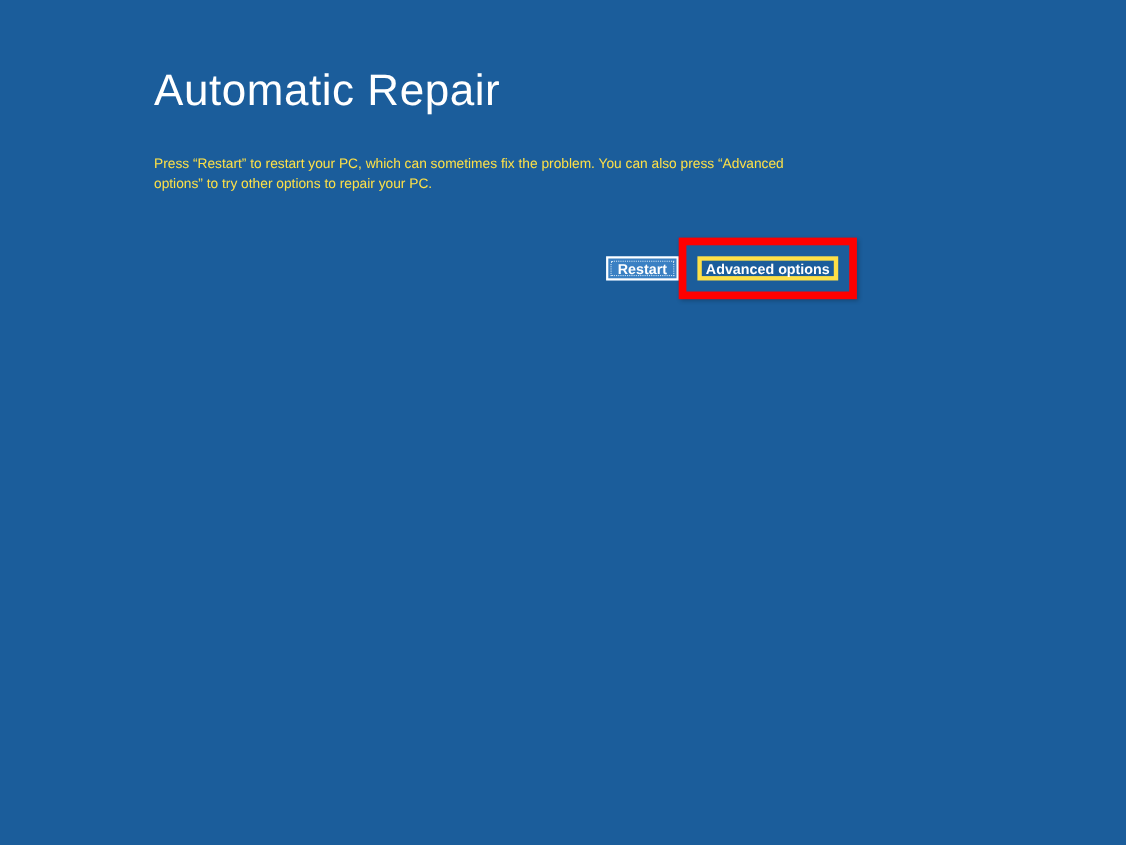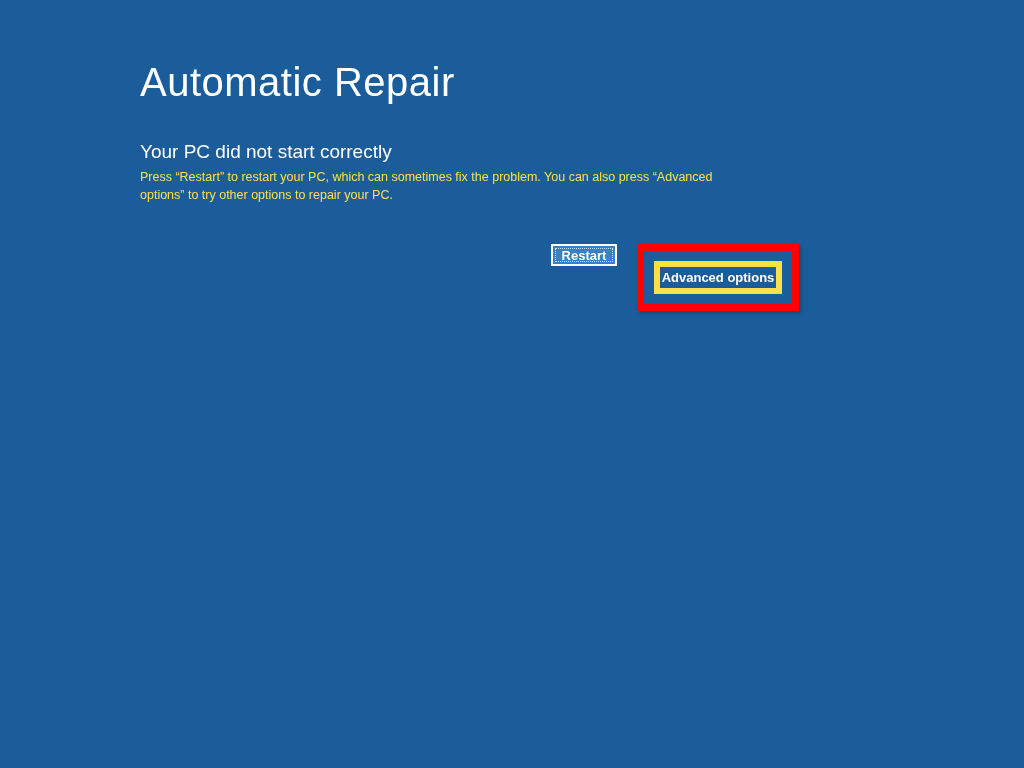--- a/index.html
+++ b/index.html
@@ -34,59 +34,57 @@
       font-size: 12.5px;
       font-weight: 400;
       line-height: 1.4;
       max-width: 620px;
       color: #fde047;
     }
     .button-row {
       margin-top: 40px;
       padding-left: 411px;
       display: flex;
-      gap: 20px;
-      align-items: flex-start;
+      align-items: center;
     }
     .btn {
       font-family: "Segoe UI", Arial, sans-serif;
       font-size: 13px;
       font-weight: 600;
       color: #ffffff;
       background: transparent;
       cursor: pointer;
       padding: 0;
     }
     .btn-restart {
       width: 66px;
       height: 22px;
       background-color: #3a80c3;
       border: 2px solid #ffffff;
       outline: 1px dotted #c9dff0;
       outline-offset: -5px;
     }
     .btn-advanced {
       width: 128px;
-      height: 33px;
-      border: 6px solid #fde047;
+      height: 22px;
+      border: 4px solid #fde047;
       background: transparent;
     }
     .highlight-box {
       border: 7px solid #ff0000;
       padding: 10px 10px;
       display: inline-flex;
       box-shadow: 2px 2px 4px rgba(0,0,0,0.25);
     }
   </style>
 </head>
 <body>
 
 <div class="container">
   <h1 class="page-title">Automatic Repair</h1>
-  <h2 class="subtitle">Your PC did not start correctly</h2>
   <p class="description">Press “Restart” to restart your PC, which can sometimes fix the problem. You can also press “Advanced options” to try other options to repair your PC.</p>
   <div class="button-row">
     <button class="btn btn-restart">Restart</button>
     <div class="highlight-box">
       <button class="btn btn-advanced">Advanced options</button>
     </div>
   </div>
 </div>
 
 </body></html>

